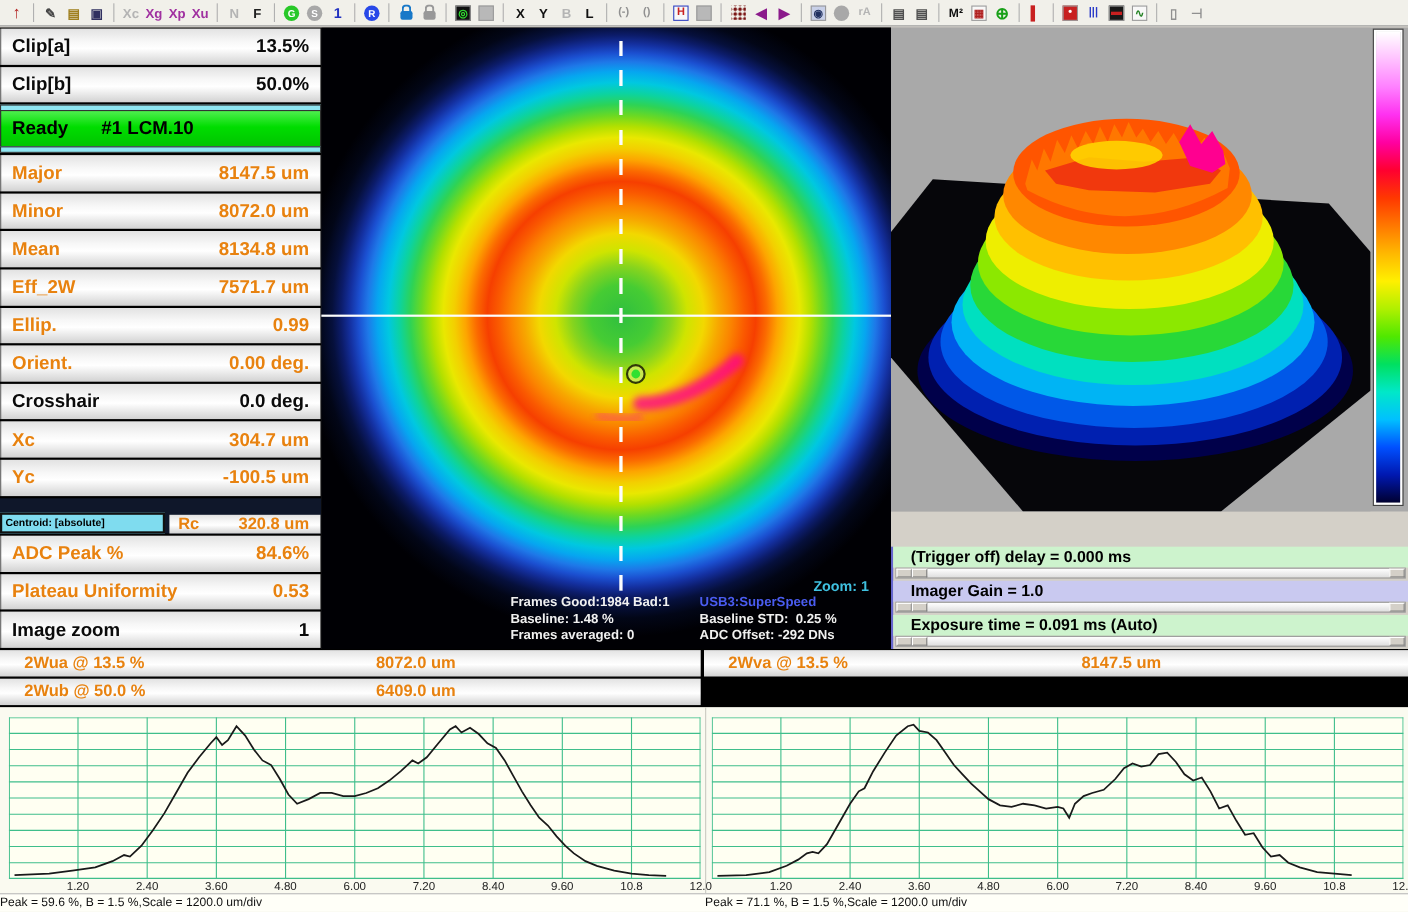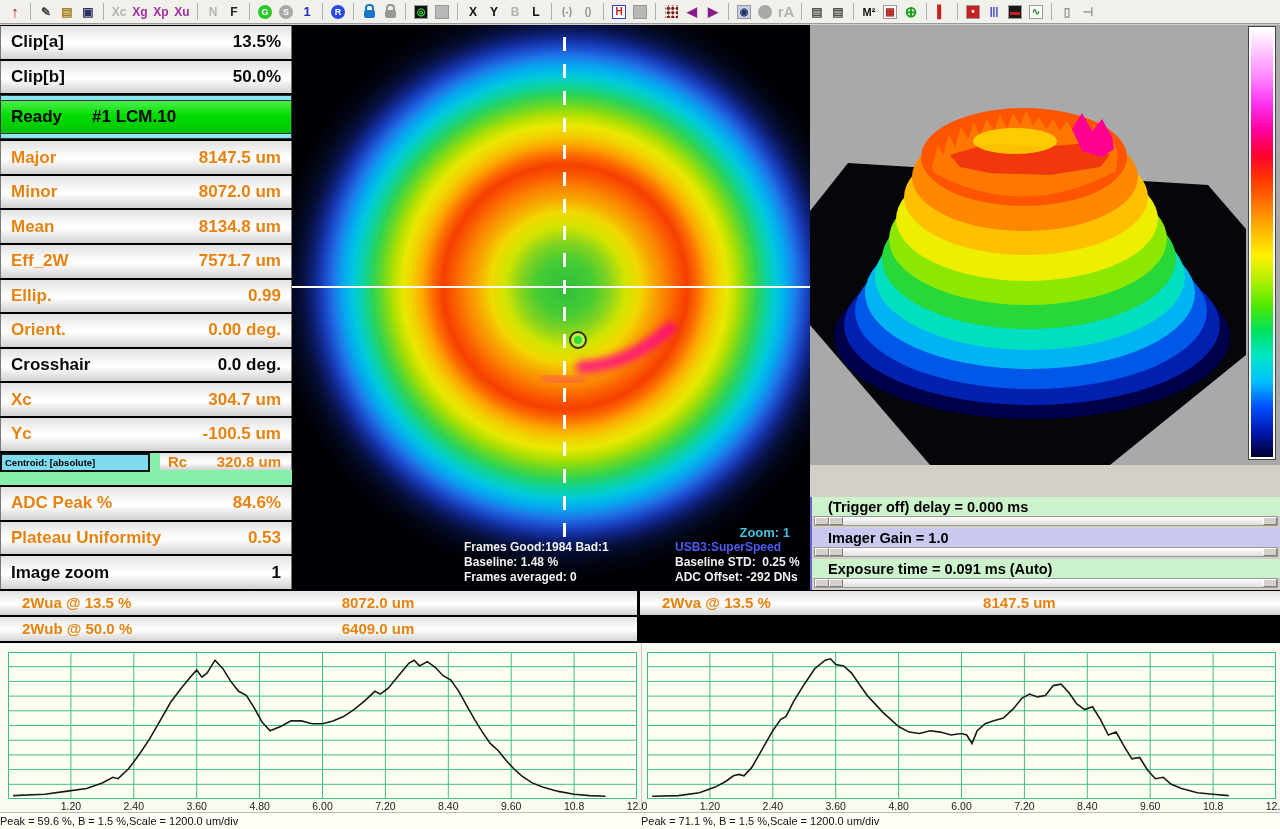--- a/index.html
+++ b/index.html
@@ -29,21 +29,21 @@
     font-size:17px;font-weight:bold;box-sizing:border-box;
     background:linear-gradient(180deg,#e2e2e2 0%,#f7f7f7 35%,#ffffff 55%,#d2d2d2 100%);
     border-left:1px solid #777;border-right:1px solid #777;}
   .c-orange{color:#e8820f;} .c-black{color:#0a0a0a;}
   .ready-block{flex:1.35;display:flex;flex-direction:column;}
   .cyan-stripe{height:6px;background:#8ee6f2;border:1px solid #333;box-sizing:border-box;}
   .ready-row{flex:1;display:flex;align-items:center;gap:30px;padding:0 10px;
     font-size:17px;font-weight:bold;color:#000;
     background:linear-gradient(180deg,#4eee4e 0%,#00dd00 45%,#00c400 100%);
     border-left:1px solid #333;border-right:1px solid #333;}
-  .centroid-row{flex:1;display:flex;align-items:flex-start;background:#86efac;gap:10px;}
+  .centroid-row{flex:1;display:flex;align-items:flex-end;background:#0f172a;gap:4px;}
   .centroid-btn{width:150px;background:#7fdcef;border:2px solid #111;box-sizing:border-box;
     display:flex;align-items:flex-end;padding:2px 3px;font-size:9.5px;font-weight:bold;color:#000;}
   .rc-part{flex:1;display:flex;align-items:center;justify-content:space-between;padding:0 10px 0 8px;
     font-size:15px;font-weight:bold;
     background:linear-gradient(180deg,#e2e2e2 0%,#f7f7f7 35%,#ffffff 55%,#d2d2d2 100%);
     border-right:1px solid #777;}
 
   
   .imgarea{position:absolute;left:292px;top:25px;width:518px;height:565px;background:#000;overflow:hidden;}
   .beam{position:absolute;left:0;top:0;width:100%;height:100%;
@@ -168,21 +168,21 @@
       </span>
       <span class="tb-item" style="color: rgb(139, 26, 139); font-size: 13px;">◀</span>
       <span class="tb-item" style="color: rgb(139, 26, 139); font-size: 13px;">▶</span>
       <span class="tb-sep"></span>
       <span class="tb-item">
         <span class="tb-square" style="background: rgb(200, 208, 232); color: rgb(32, 48, 96);">◉</span>
       </span>
       <span class="tb-item">
         <span class="tb-circle" style="background: rgb(168, 168, 168);"></span>
       </span>
-      <span class="tb-item" style="color: rgb(180, 180, 180); font-size: 15px;">rA</span>
+      <span class="tb-item" style="color: rgb(180, 180, 180); font-size: 10px;">rA</span>
       <span class="tb-sep"></span>
       <span class="tb-item" style="color: rgb(80, 80, 80);">▤</span>
       <span class="tb-item" style="color: rgb(80, 80, 80);">▤</span>
       <span class="tb-sep"></span>
       <span class="tb-item" style="color: rgb(16, 16, 16); font-size: 11px;">M²</span>
       <span class="tb-item">
         <span class="tb-square" style="background: rgb(248, 248, 248); color: rgb(176, 32, 32);">▦</span>
       </span>
       <span class="tb-item" style="color: rgb(24, 160, 24); font-size: 15px;">⊕</span>
       <span class="tb-sep"></span>
@@ -287,21 +287,21 @@
         </defs>
       <path d="M 290,342 Q 335,341 378,303" stroke="#ff0090" stroke-width="13" fill="none" filter="url(#bl)" opacity="0.78" stroke-linecap="round"></path>
       <path d="M 250,352 q 22,6 42,2" stroke="#ff2090" stroke-width="7" fill="none" filter="url(#bl)" opacity="0.45"></path>
       <circle cx="286" cy="315" r="8" fill="#c8e850" stroke="#303808" stroke-width="2"></circle>
       <circle cx="286" cy="315" r="4" fill="#30e030"></circle>
     </svg>
     <div class="ch-h"></div>
     <div class="ch-v"></div>
     <div class="zoomlbl" style="color: rgb(63, 192, 224);">Zoom: 1</div>
     <div class="img-st" style="left:172px;top:515px;"><div style="color: rgb(240, 240, 240);">Frames Good:1984 Bad:1</div><div style="color: rgb(240, 240, 240);">Baseline: 1.48 %</div><div style="color: rgb(240, 240, 240);">Frames averaged: 0</div></div>
-    <div class="img-st" style="left:344px;top:515px;margin-left:39px;"><div style="color: rgb(74, 92, 240);">USB3:SuperSpeed</div><div style="color: rgb(240, 240, 240);">Baseline STD:  0.25 %</div><div style="color: rgb(240, 240, 240);">ADC Offset: -292 DNs</div></div>
+    <div class="img-st" style="left:344px;top:515px;"><div style="color: rgb(74, 92, 240);">USB3:SuperSpeed</div><div style="color: rgb(240, 240, 240);">Baseline STD:  0.25 %</div><div style="color: rgb(240, 240, 240);">ADC Offset: -292 DNs</div></div>
   </div>
 
   <div class="panel3d">
     <svg width="436" height="440" viewBox="0 0 436 440">
       <rect x="0" y="0" width="436" height="440" fill="#a9a9a9"></rect>
       <polygon points="38,138 398,160 436,204 436,330 300,440 120,440 0,300 0,186" fill="#06060a"></polygon>
       <ellipse cx="222" cy="312" rx="198" ry="82" fill="#00004a"></ellipse>
       <ellipse cx="222" cy="300" rx="188" ry="80" fill="#0020b0"></ellipse>
       <ellipse cx="221" cy="286" rx="176" ry="78" fill="#0058e8"></ellipse>
       <ellipse cx="220" cy="268" rx="165" ry="76" fill="#00b4f4"></ellipse>

